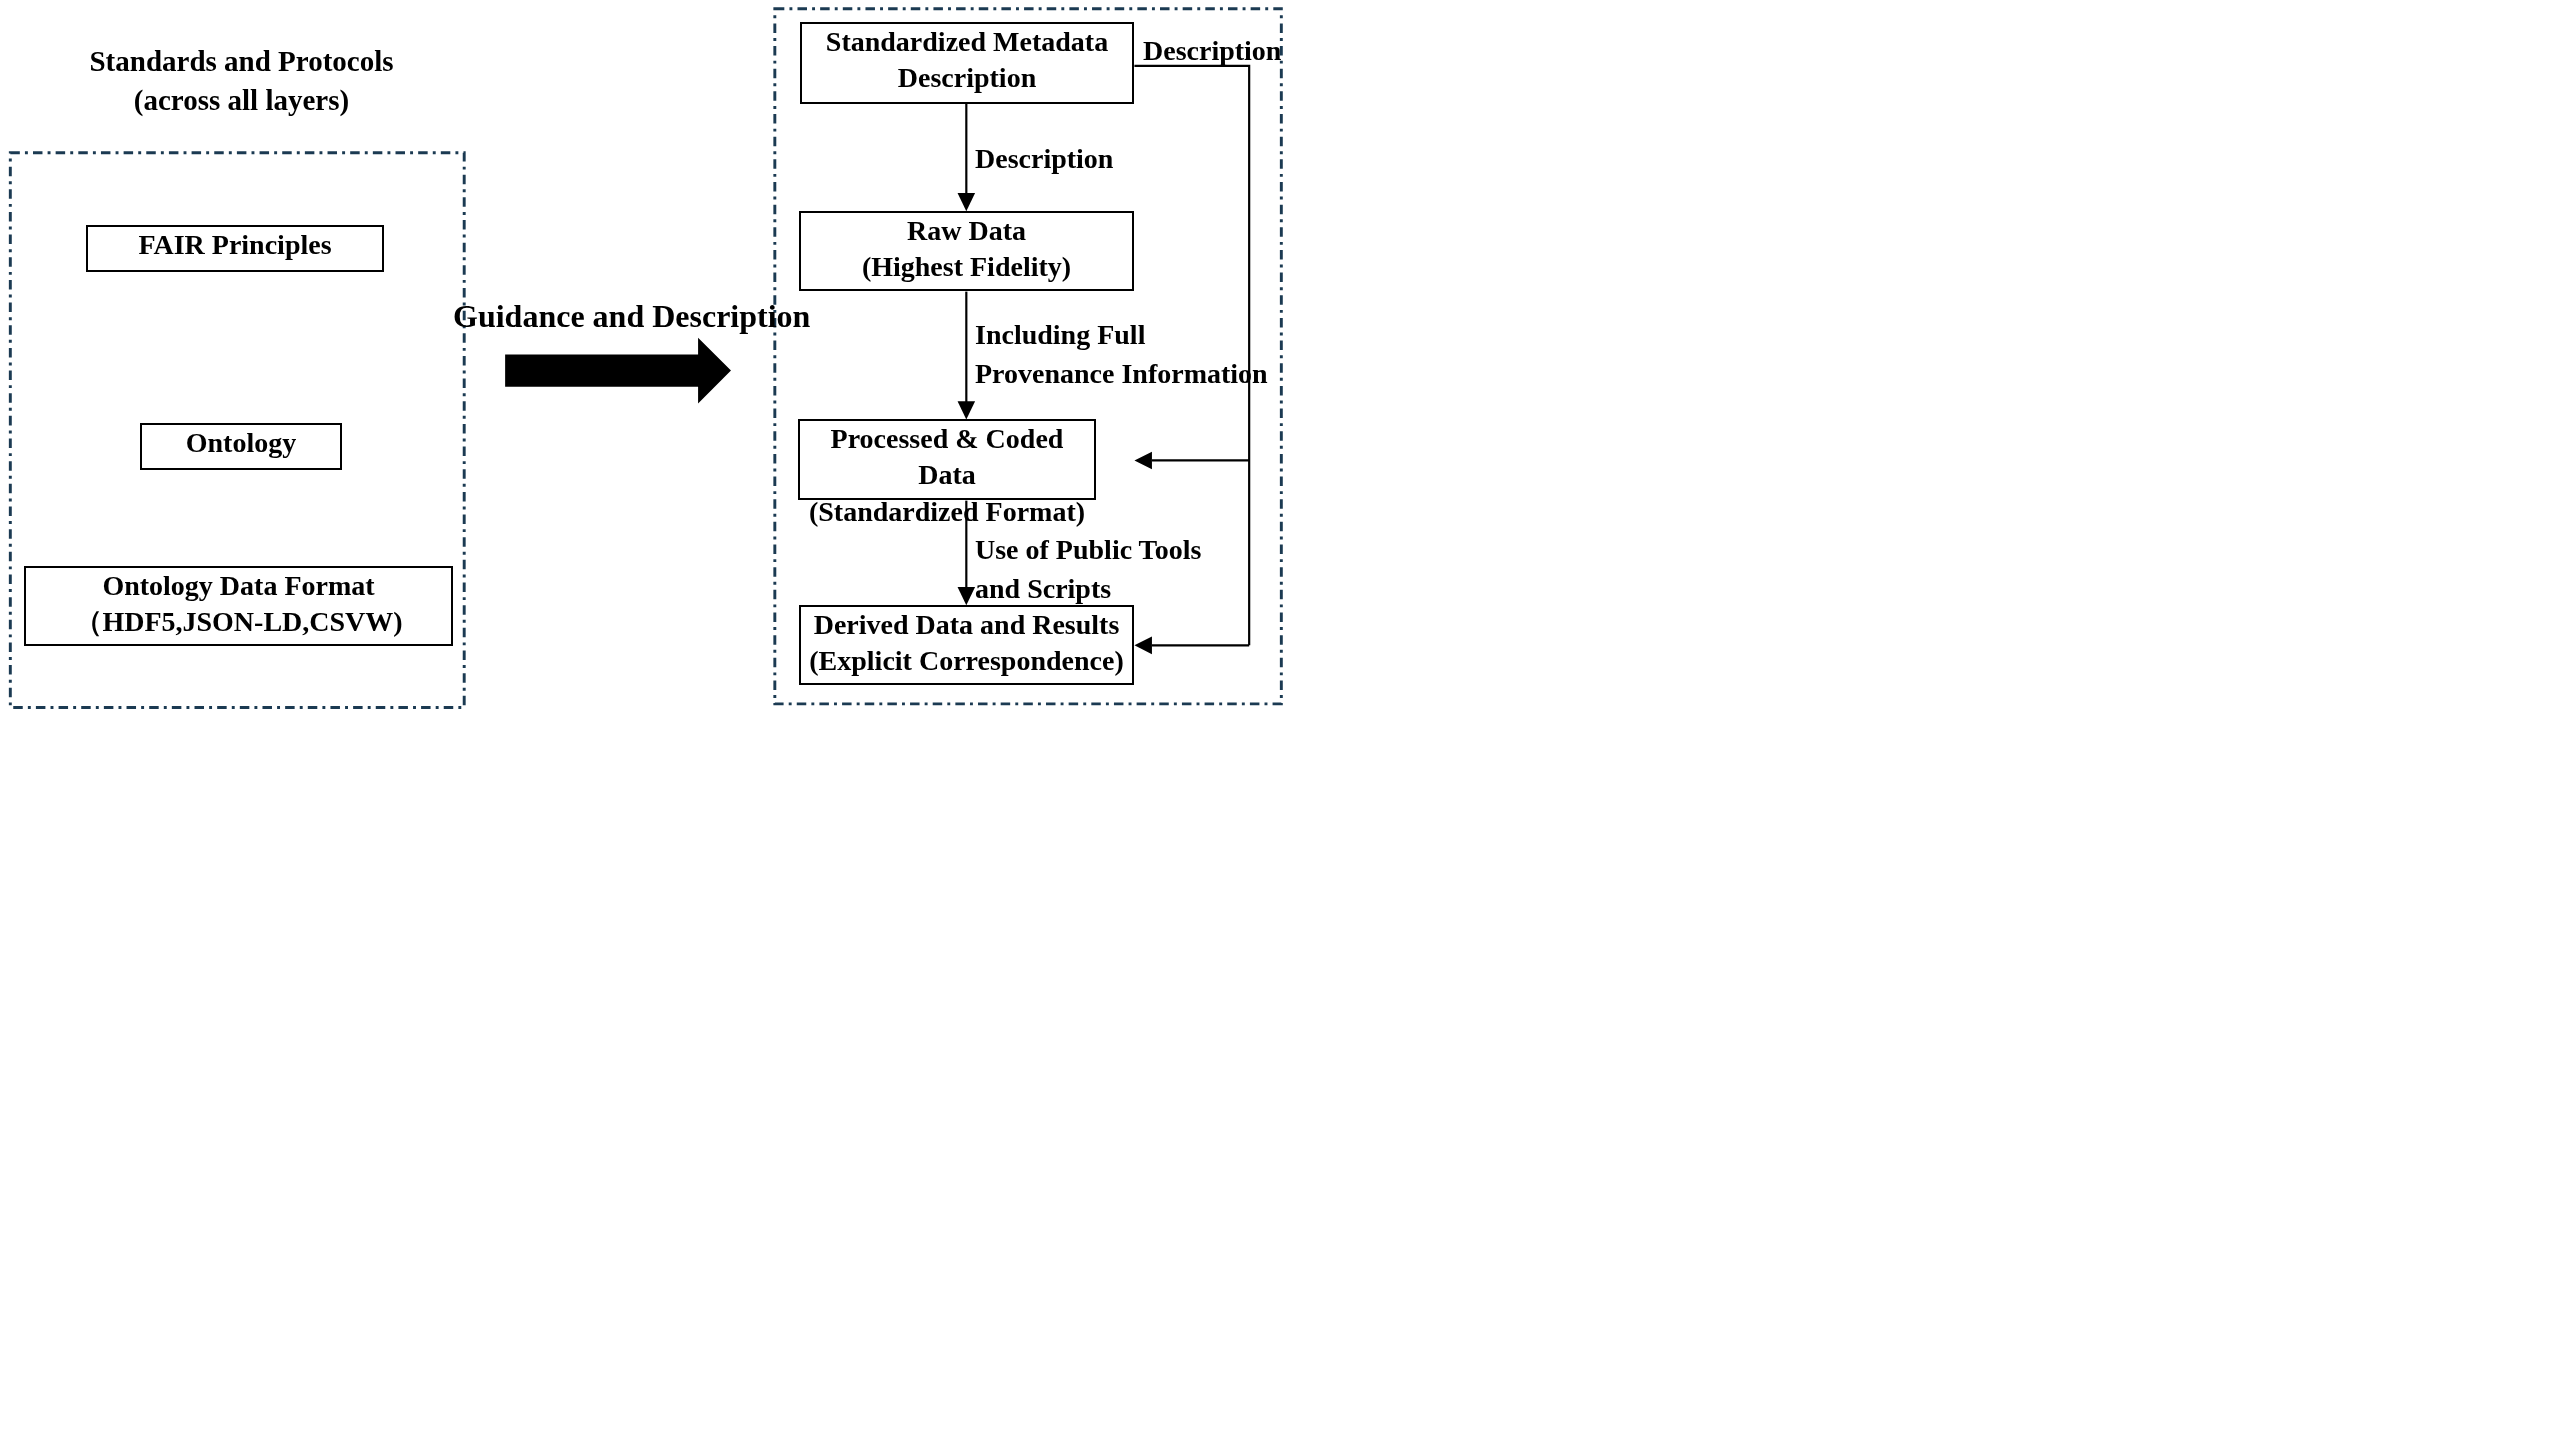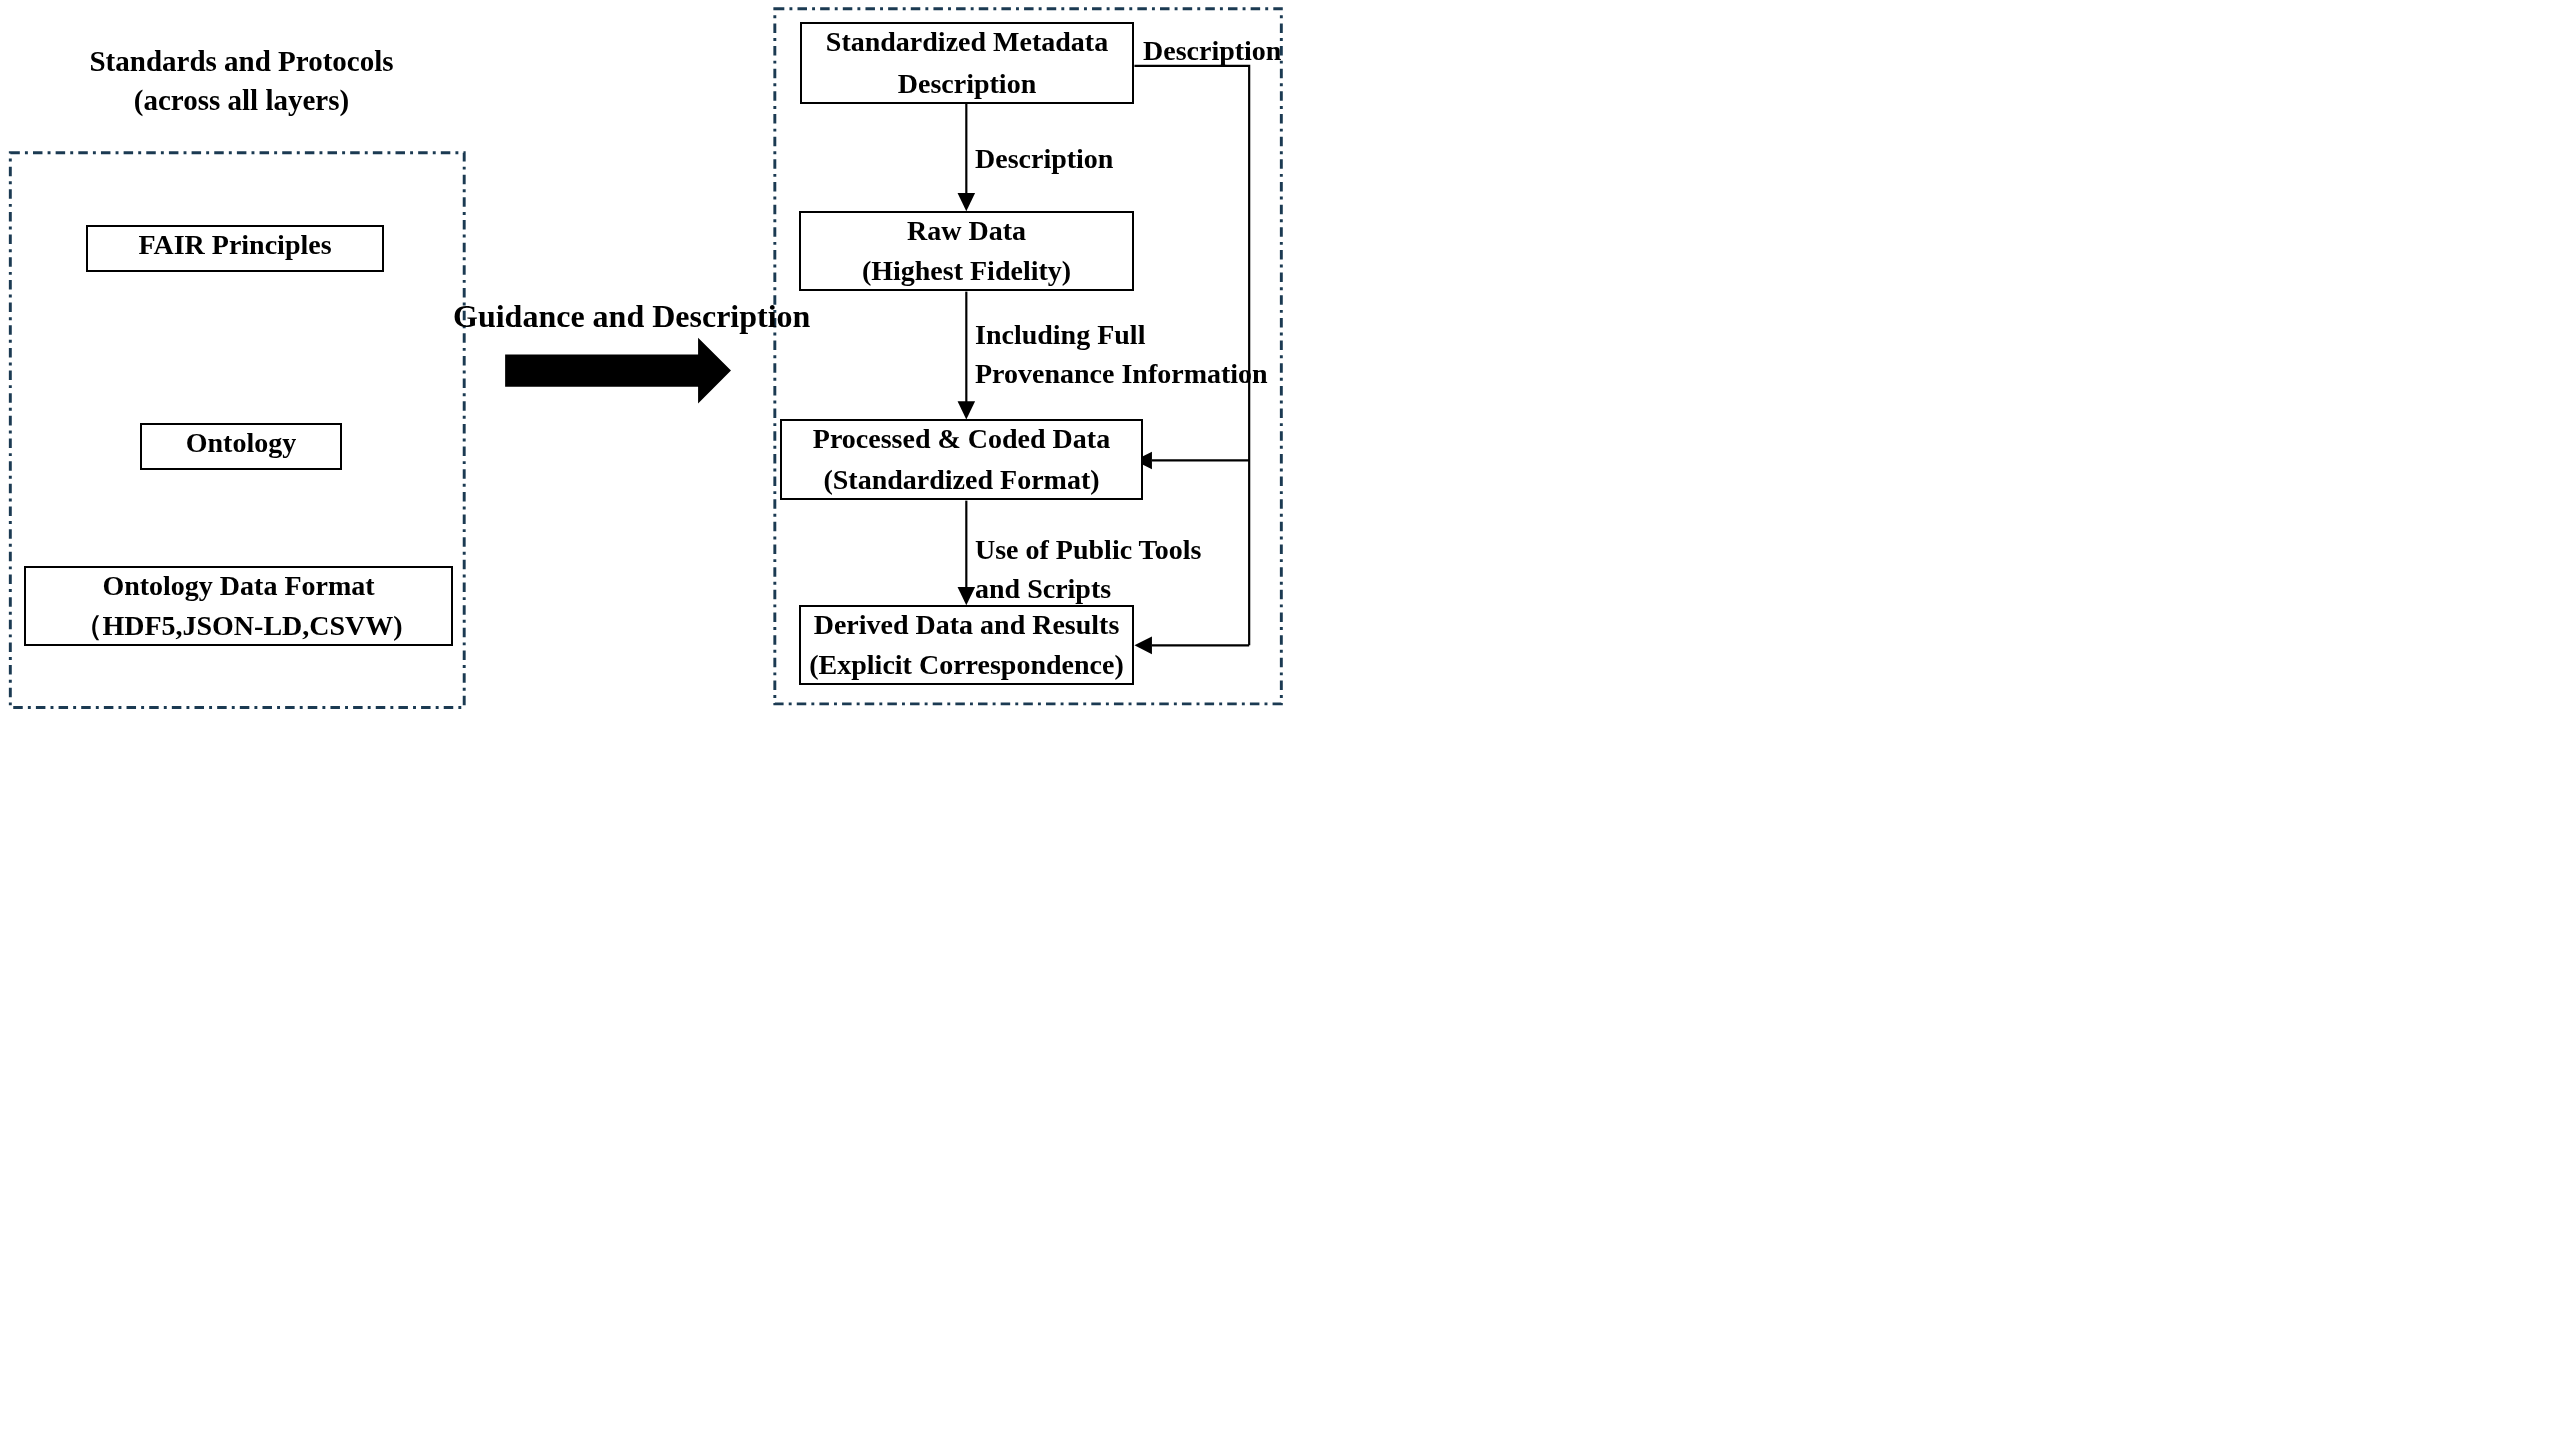--- a/index.html
+++ b/index.html
@@ -18,21 +18,21 @@
     overflow:hidden;
   }
   #lines-layer{position:absolute;left:0;top:0;width:100%;height:100%;}
   .dash-rect{fill:none;stroke:var(--dash_border);stroke-width:4;stroke-dasharray:13 7 4 7;}
   .flow{stroke:var(--line);stroke-width:3;fill:none;}
   .head{fill:var(--line);stroke:none;}
   .big-arrow{fill:var(--line);stroke:none;}
   .box{
     position:absolute;box-sizing:border-box;
     border:2.2px solid var(--line);background:var(--background);
-    display:flex;flex-direction:column;align-items:center;justify-content:space-between;
+    display:flex;flex-direction:column;align-items:center;justify-content:flex-start;
     text-align:center;font-weight:bold;font-size:28px;line-height:1.3;
   }
   .title{
     position:absolute;left:66px;top:42px;width:351px;
     text-align:center;font-weight:bold;font-size:29px;line-height:1.35;
   }
   .edge-label{
     position:absolute;font-weight:bold;font-size:28px;line-height:1.38;
     white-space:nowrap;
   }
@@ -102,21 +102,21 @@
   <div class="box" style="left:800px;top:22px;width:334px;height:82px;">
     <span>Standardized Metadata</span>
     <span>Description</span>
   </div>
 
   <div class="box" style="left:799px;top:211px;width:335px;height:80px;">
     <span>Raw Data</span>
     <span>(Highest Fidelity)</span>
   </div>
 
-  <div class="box" style="left:780px;top:419px;width:363px;height:81px;">
+  <div class="box" style="left:798px;top:419px;width:298px;height:81px;">
     <span>Processed &amp; Coded Data</span>
     <span>(Standardized Format)</span>
   </div>
 
   <div class="box" style="left:799px;top:605px;width:335px;height:80px;">
     <span>Derived Data and Results</span>
     <span>(Explicit Correspondence)</span>
   </div>
 
   <div class="edge-label" style="left:1143px;top:32px;">Description</div>

